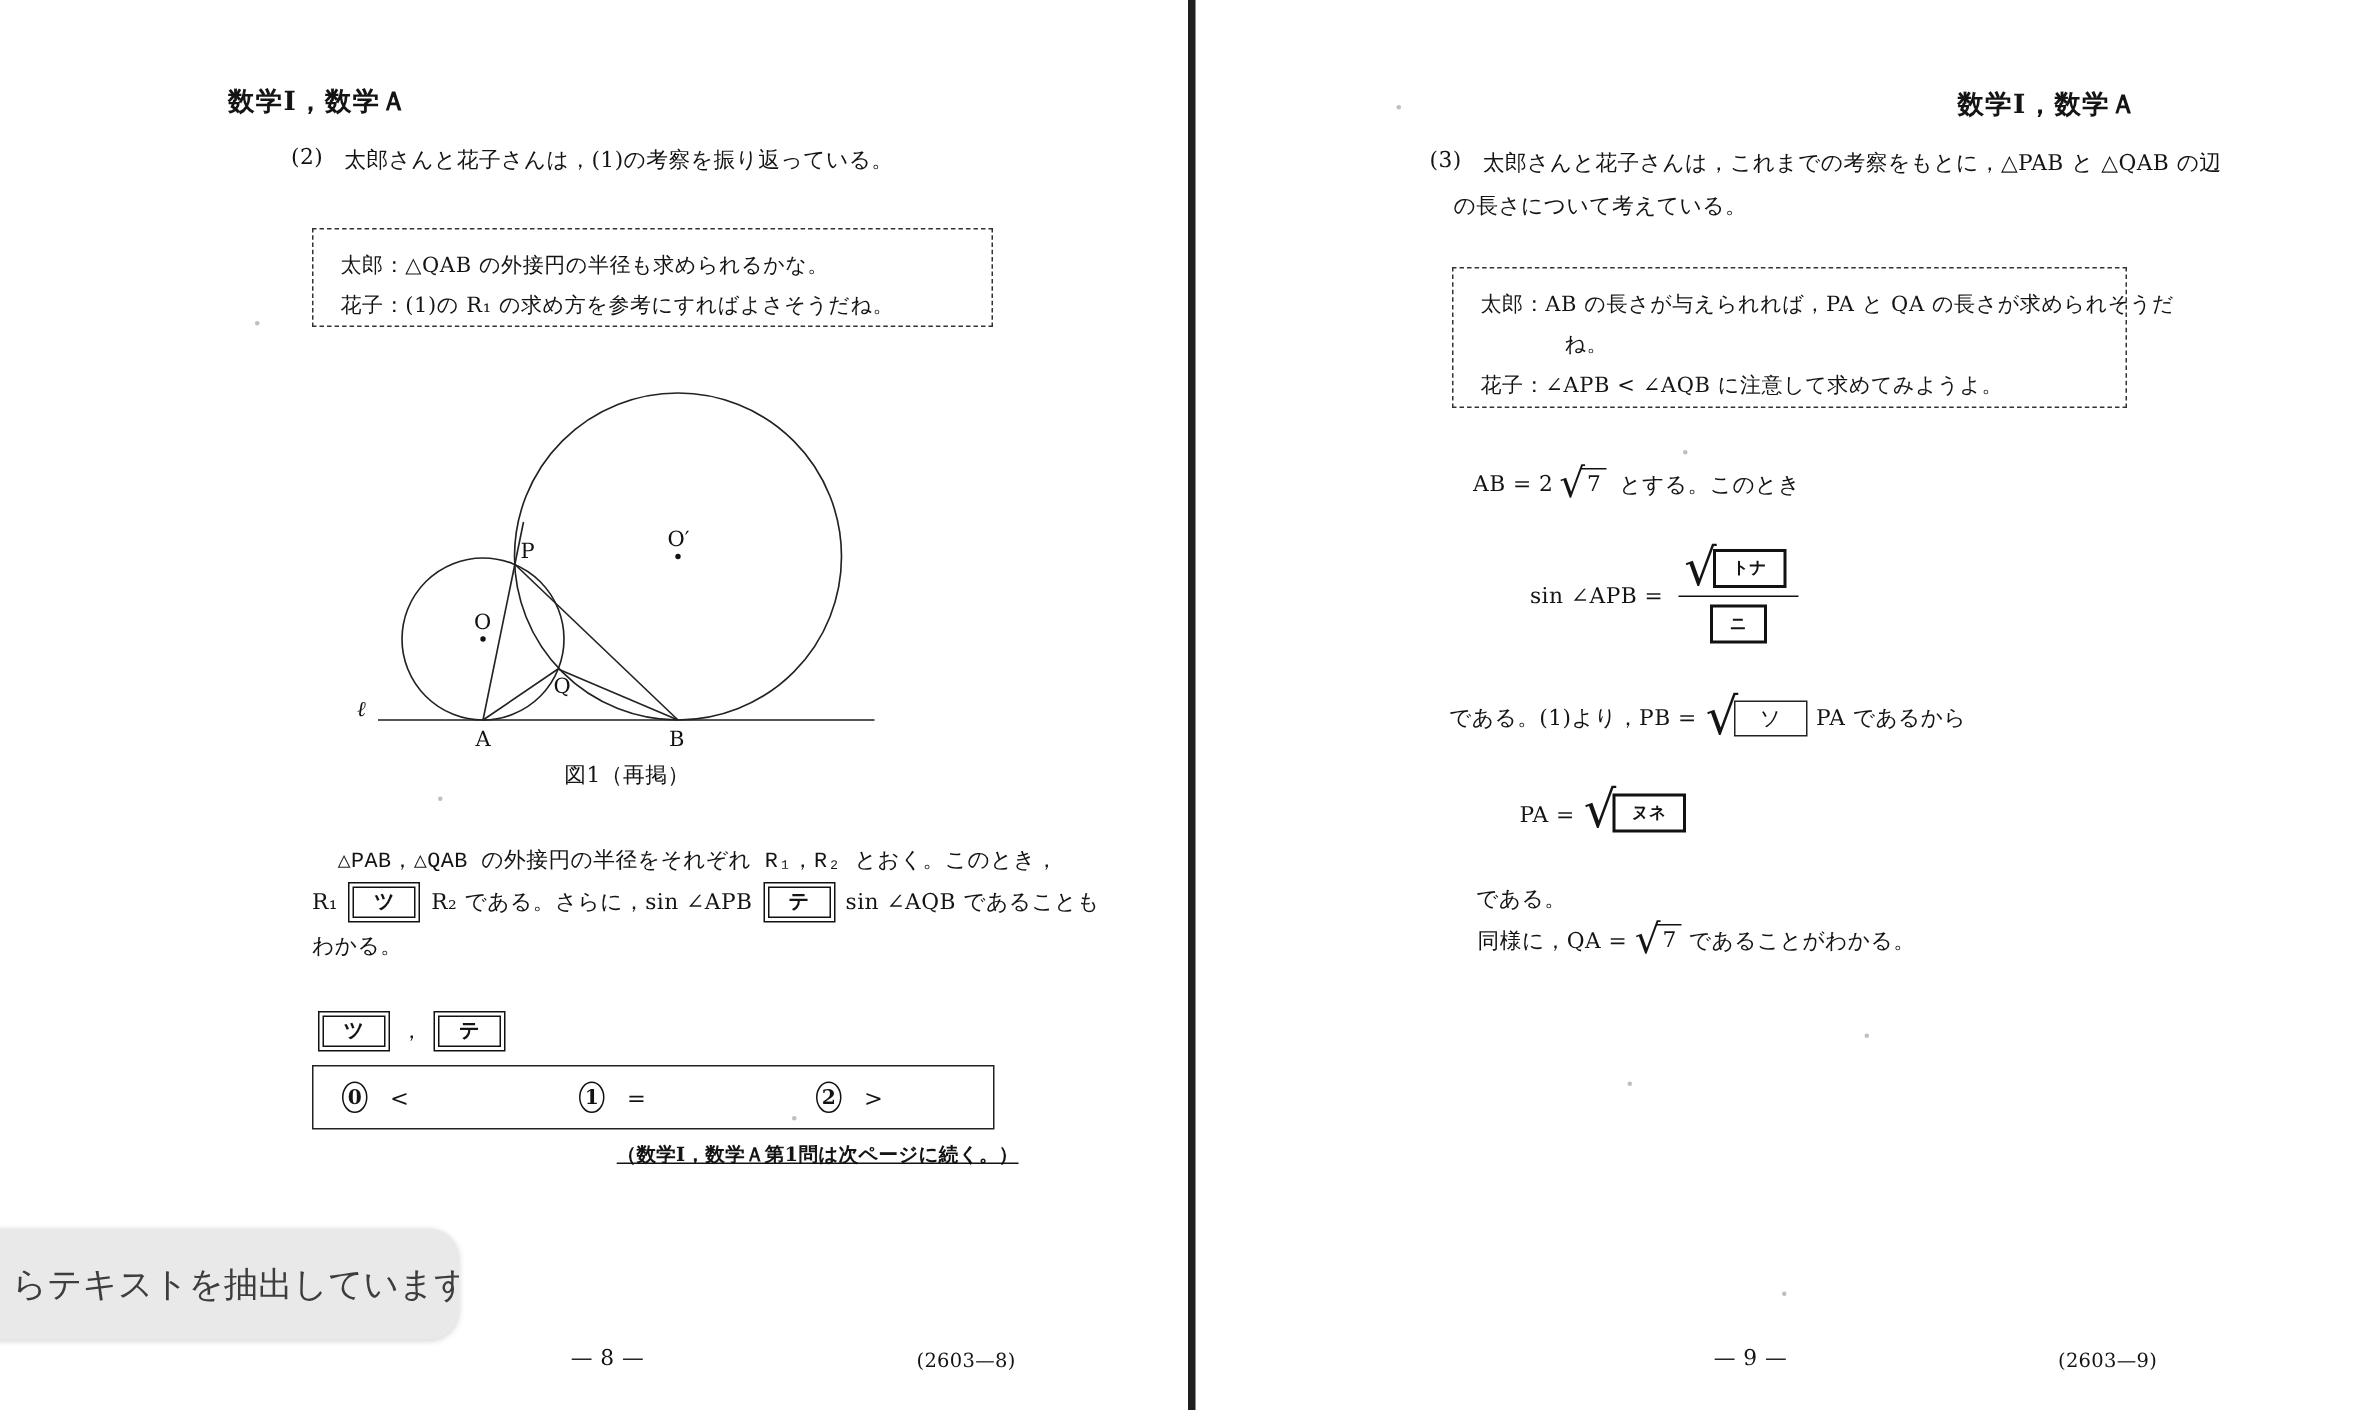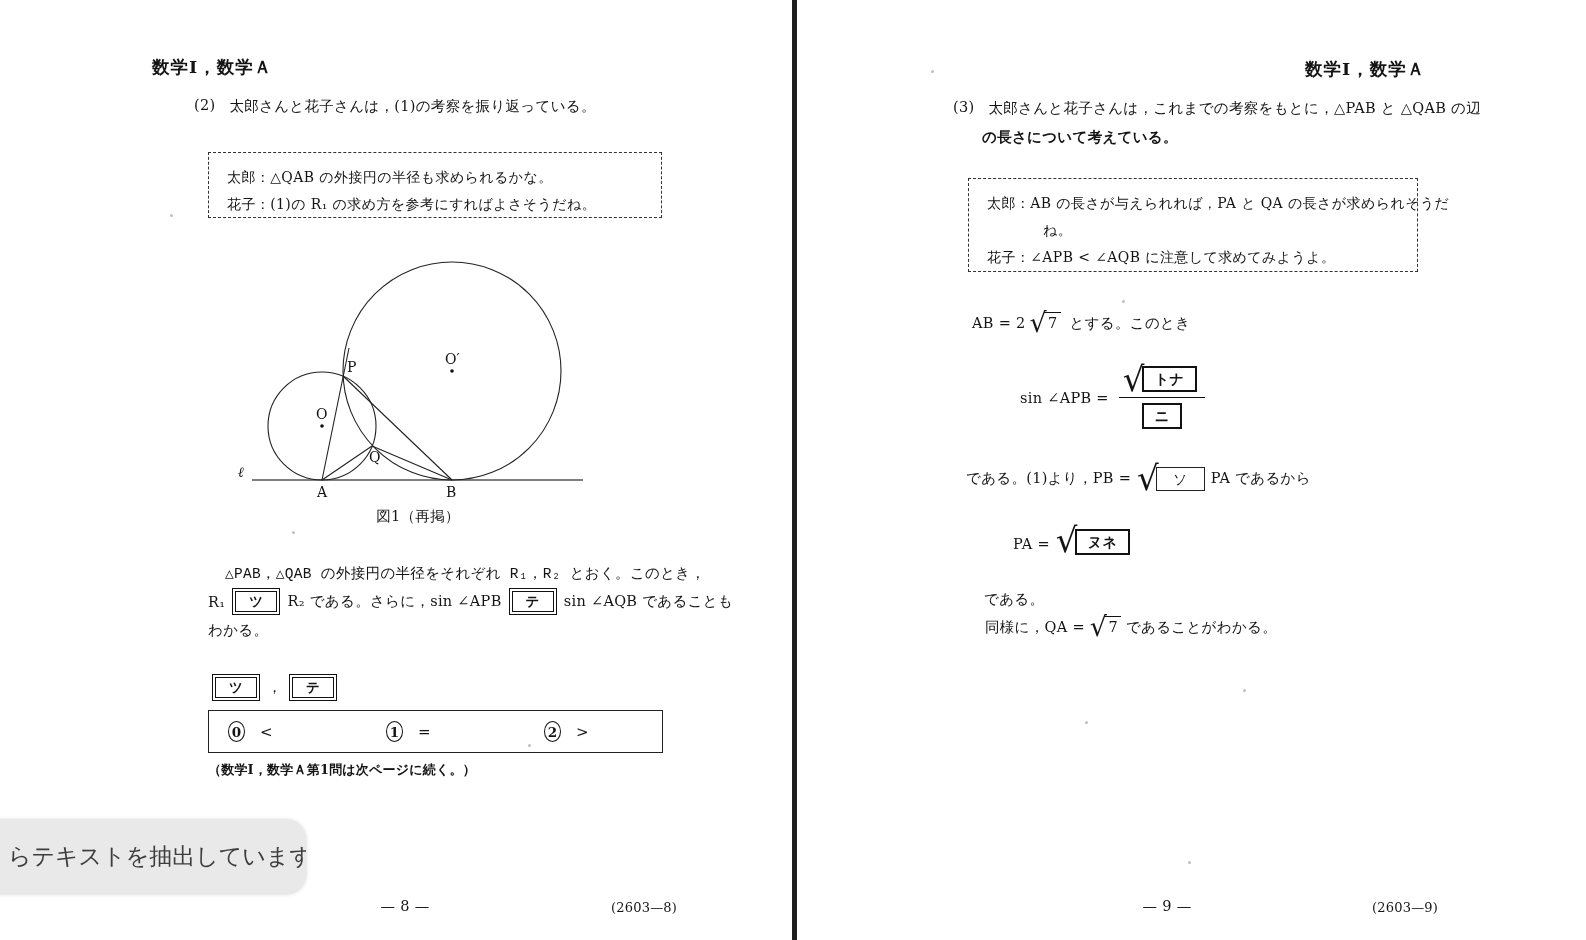--- a/index.html
+++ b/index.html
@@ -20,21 +20,21 @@
   .dialog { border:1.6px dashed #333; background:#fff; padding:11px 18px; }
   .dialog .dline { font-size:14px; line-height:27px; letter-spacing:0.4px; white-space:nowrap; }
 
   
   .dbox { display:inline-block; border:1.4px solid #111; padding:2px; vertical-align:middle; background:#fff; }
   .dbox .in { display:inline-block; border:1.2px solid #111; padding:0 13px; min-width:18px;
               text-align:center; font-weight:bold; font-size:13.5px; line-height:19px; }
 
   
   .bbox { display:inline-block; border:2.4px solid #111; padding:1px 11px; min-width:24px;
-          text-align:left; font-weight:bold; font-size:14px; line-height:20px; vertical-align:middle; }
+          text-align:left; font-weight:bold; font-size:11px; line-height:20px; vertical-align:middle; }
   
   .sbox { display:inline-block; border:1.3px solid #222; padding:1px 16px; min-width:24px;
           text-align:center; font-size:14px; line-height:20px; vertical-align:middle; }
 
   
   .sqrt { display:inline-flex; align-items:flex-start; }
   .sqrt .rad { font-size:27px; line-height:22px; font-weight:400; margin-right:-3px; }
   .sqrt .bar { display:inline-flex; align-items:center; border-top:1.7px solid #111; padding:2px 3px 0 4px; }
   .sqrt.big .rad { font-size:34px; line-height:26px; }
 
@@ -123,45 +123,45 @@
     <div class="choice" style="left:177px;">
       <span class="cnum">1</span>
       <span>=</span>
     </div>
     <div class="choice" style="left:335px;">
       <span class="cnum">2</span>
       <span>&gt;</span>
     </div>
   </div>
 
-  <div class="abs doc-sm" style="left:208px; top:761px; width:455px; font-weight:bold;">（数学Ⅰ，数学Ａ第1問は次ページに続く。）</div>
+  <div class="abs doc-sm" style="left:224px; top:761px; width:455px; text-align:right; font-weight:bold;text-decoration:underline;">（数学Ⅰ，数学Ａ第1問は次ページに続く。）</div>
 
   <div class="abs doc" style="left:368px; top:898px; width:74px; text-align:center;">— 8 —</div>
   <div class="abs doc-sm" style="left:611px; top:900px;">(2603—8)</div>
 </div>
 
 <div class="divider"></div>
 
 <div class="abs" style="left:797px; top:0; width:789px; height:940px;">
 
   <div class="abs hdr" style="left:508px; top:57px;">数学Ⅰ，数学Ａ</div>
 
   <div class="abs doc" style="left:156px; top:99px; display:flex; gap:14px;">
     <span>(3)</span>
     <span>太郎さんと花子さんは，これまでの考察をもとに，△PAB と △QAB の辺</span>
   </div>
-  <div class="abs doc" style="left:185px; top:128px;font-weight:bold;">の長さについて考えている。</div>
+  <div class="abs doc" style="left:172px; top:128px;">の長さについて考えている。</div>
 
   <div class="abs dialog" style="left:171px; top:178px; width:450px; height:94px;">
     <div class="dline">太郎：AB の長さが与えられれば，PA と QA の長さが求められそうだ</div>
     <div class="dline" style="padding-left:56px;">ね。</div>
     <div class="dline">花子：∠APB &lt; ∠AQB に注意して求めてみようよ。</div>
   </div>
 
-  <div class="abs flexrow doc" style="left:175px; top:312px; gap:4px;">
+  <div class="abs flexrow doc" style="left:185px; top:312px; gap:4px;">
     <span>AB = 2</span>
     <span class="sqrt">
         <span class="rad">√</span>
         <span class="bar">7</span>
       </span>
     <span style="margin-left:5px;">とする。このとき</span>
   </div>
 
   <div class="abs flexrow doc" style="left:223px; top:366px; gap:10px;">
     <span>sin ∠APB =</span>

